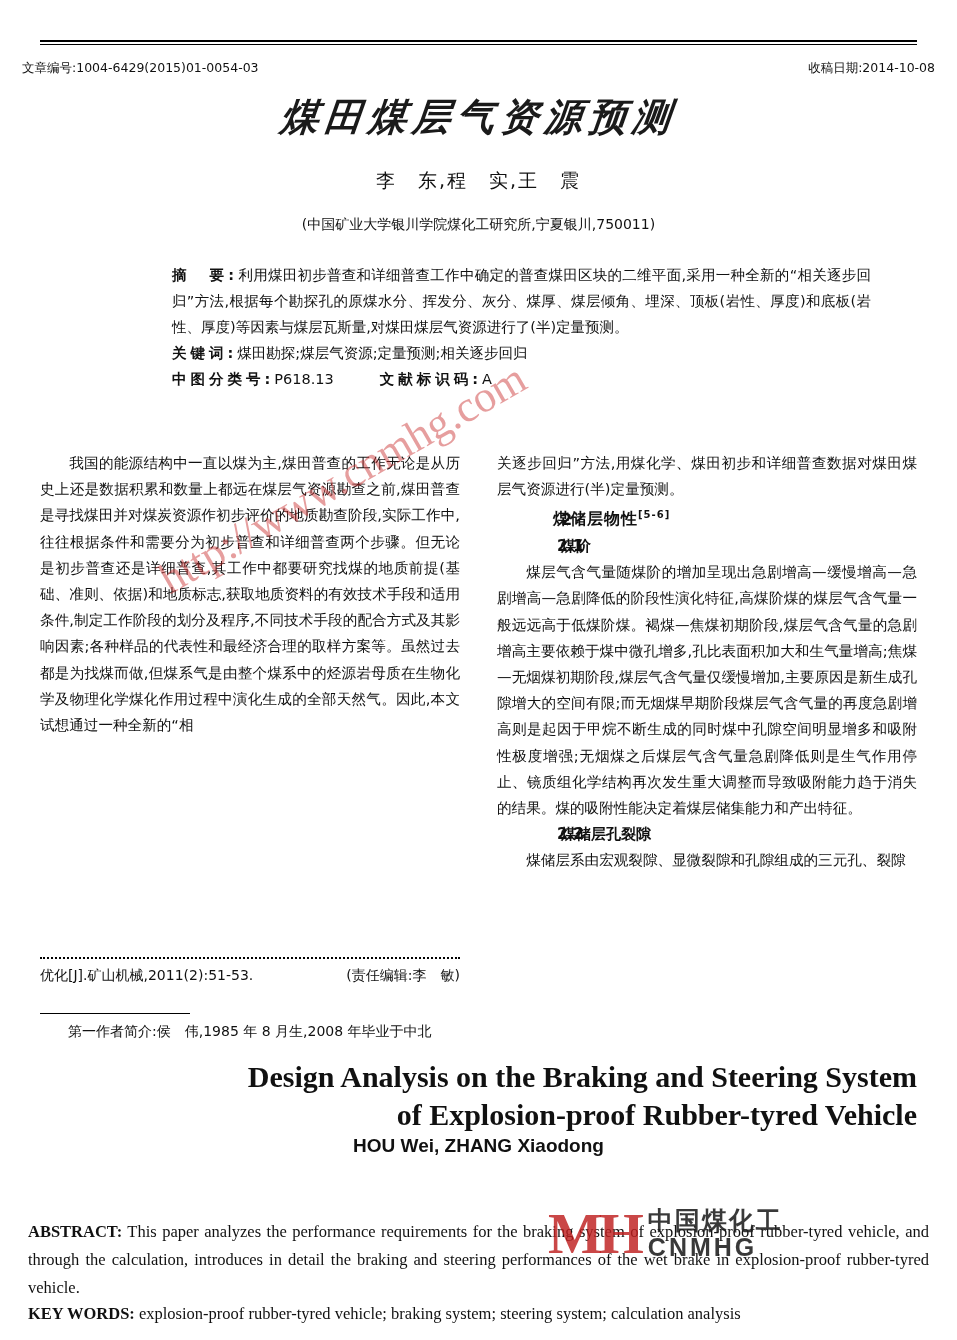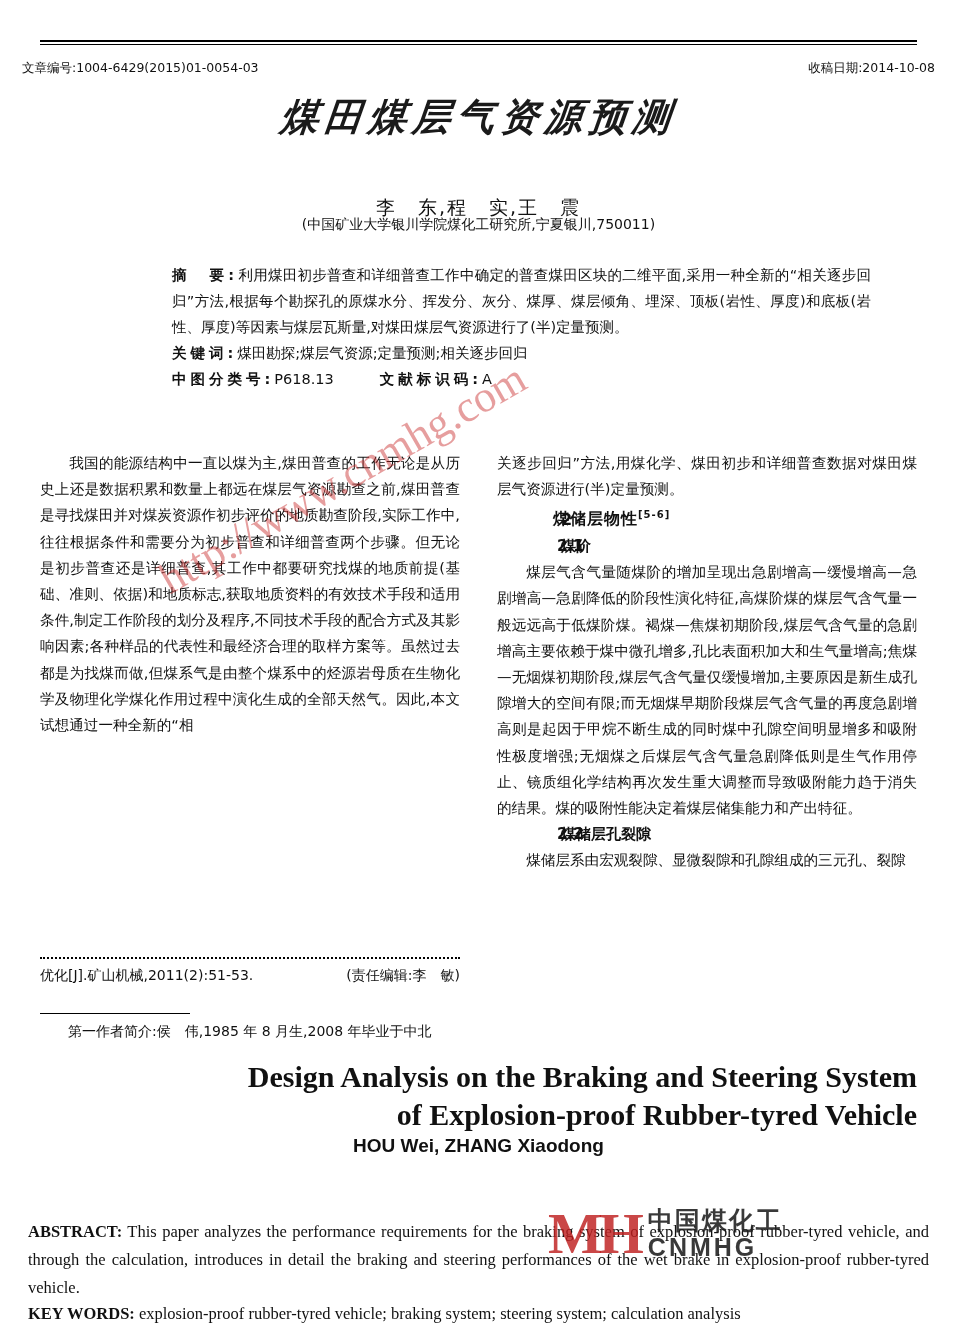--- a/index.html
+++ b/index.html
@@ -78,21 +78,20 @@
     color: #1a1a1a;
     transform: skewX(-6deg);
   }
   .authors {
     position: absolute;
     left: 0; right: 0; top: 168px;
     text-align: center;
     font-family: "DejaVu Sans", sans-serif;
     font-size: 19px;
     letter-spacing: 2px;
-    margin-top: 27px;
   }
   .affil {
     position: absolute;
     left: 0; right: 0; top: 216px;
     text-align: center;
     font-family: "DejaVu Sans", sans-serif;
     font-size: 14px;
   }
 
   

